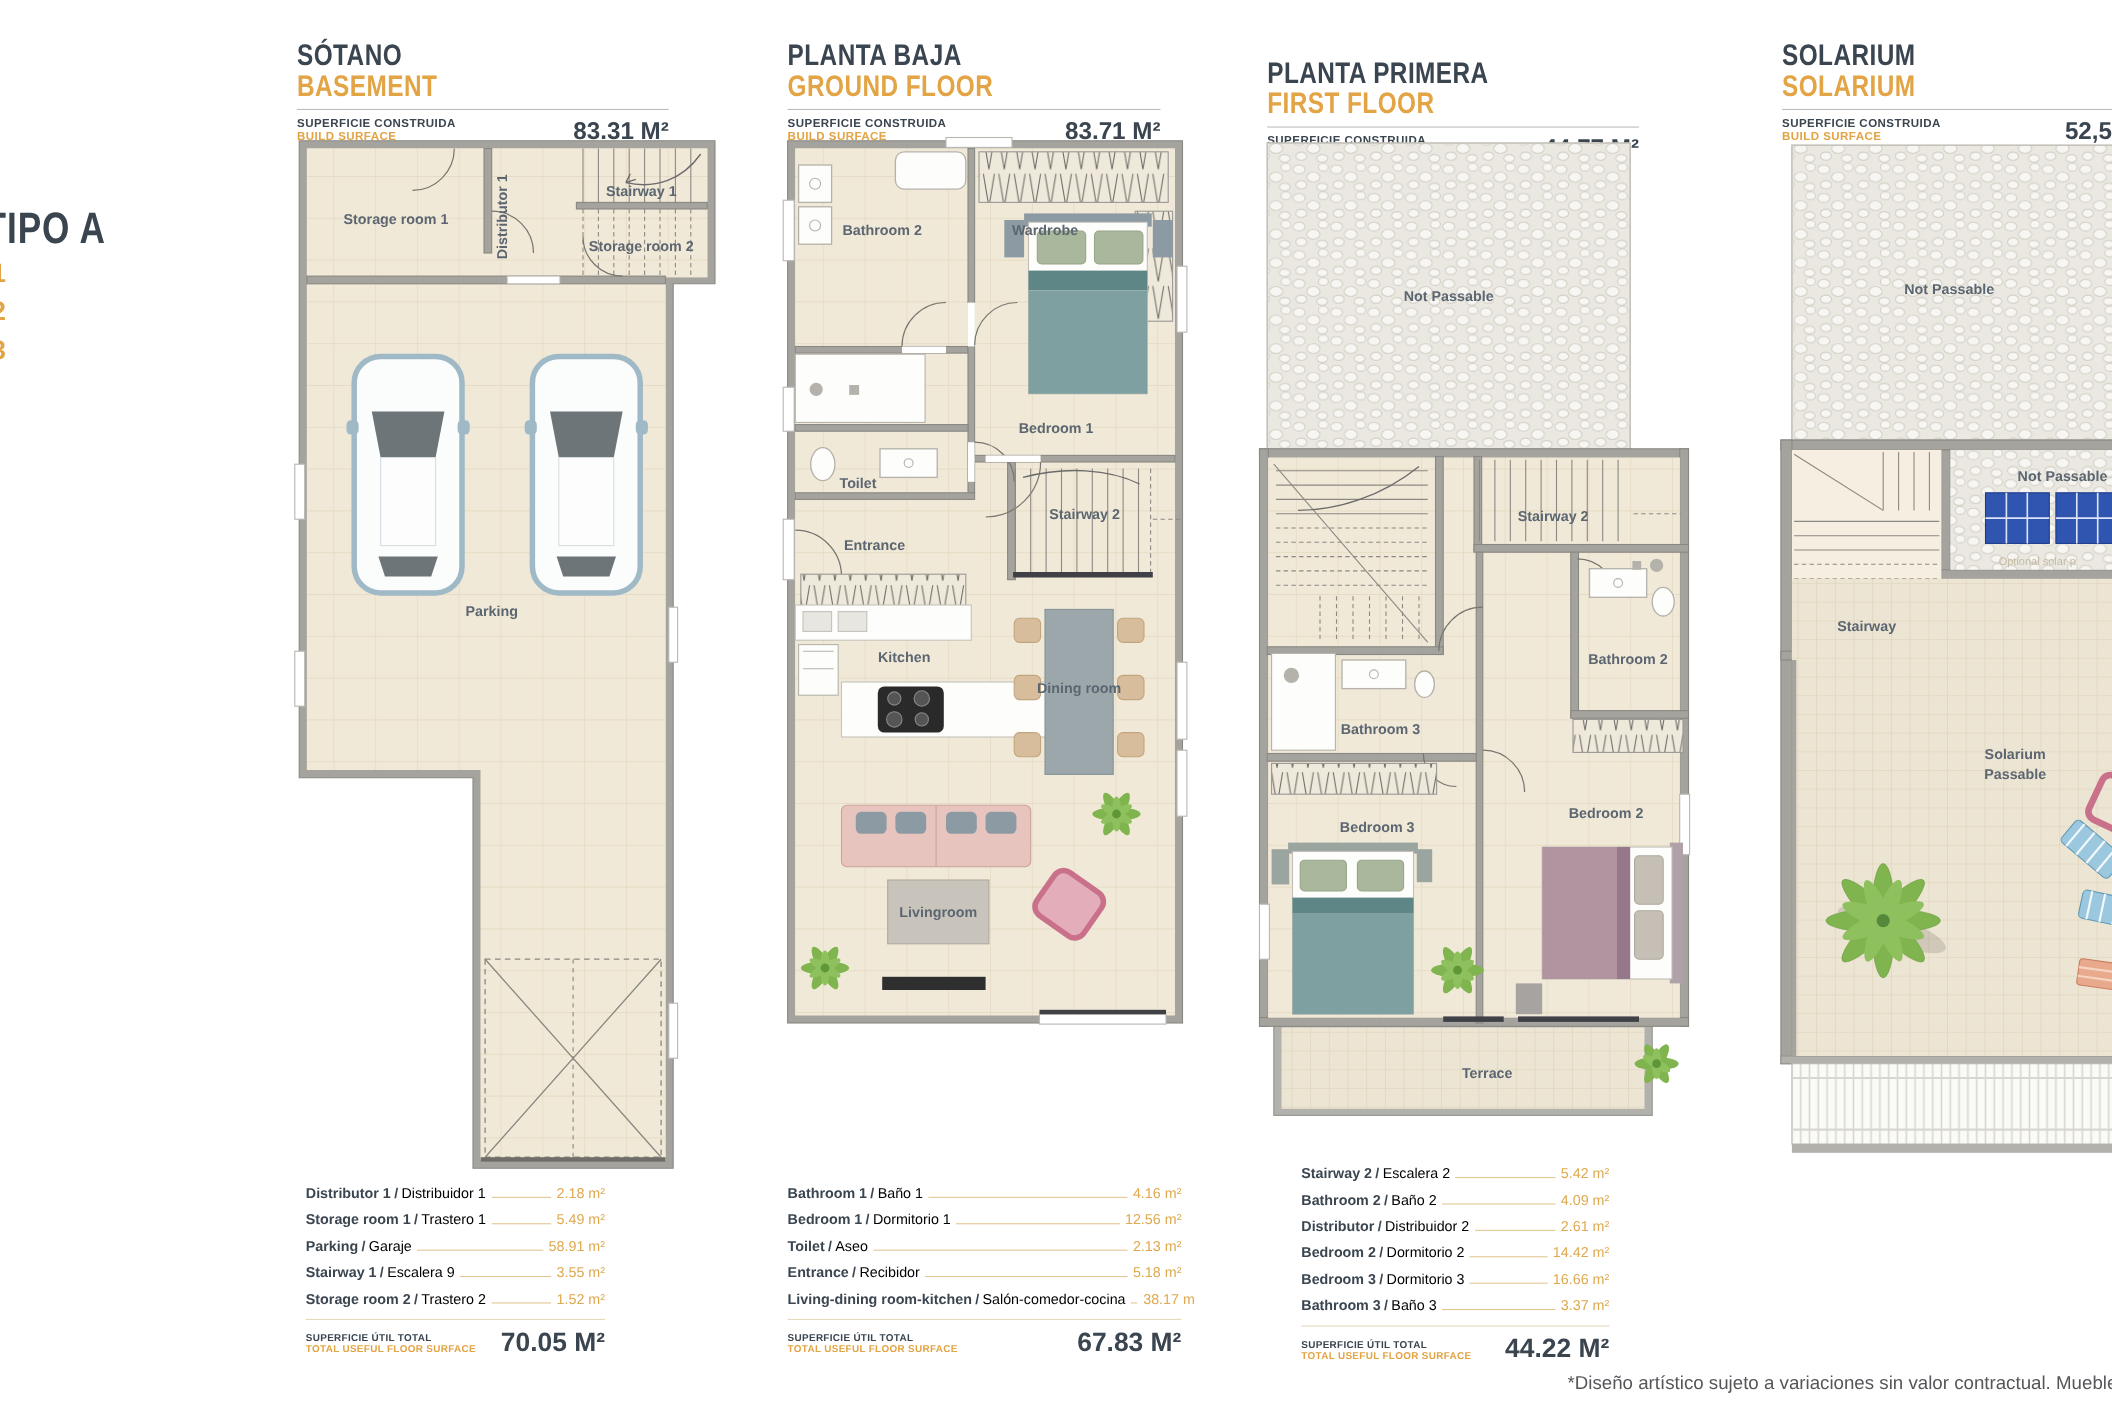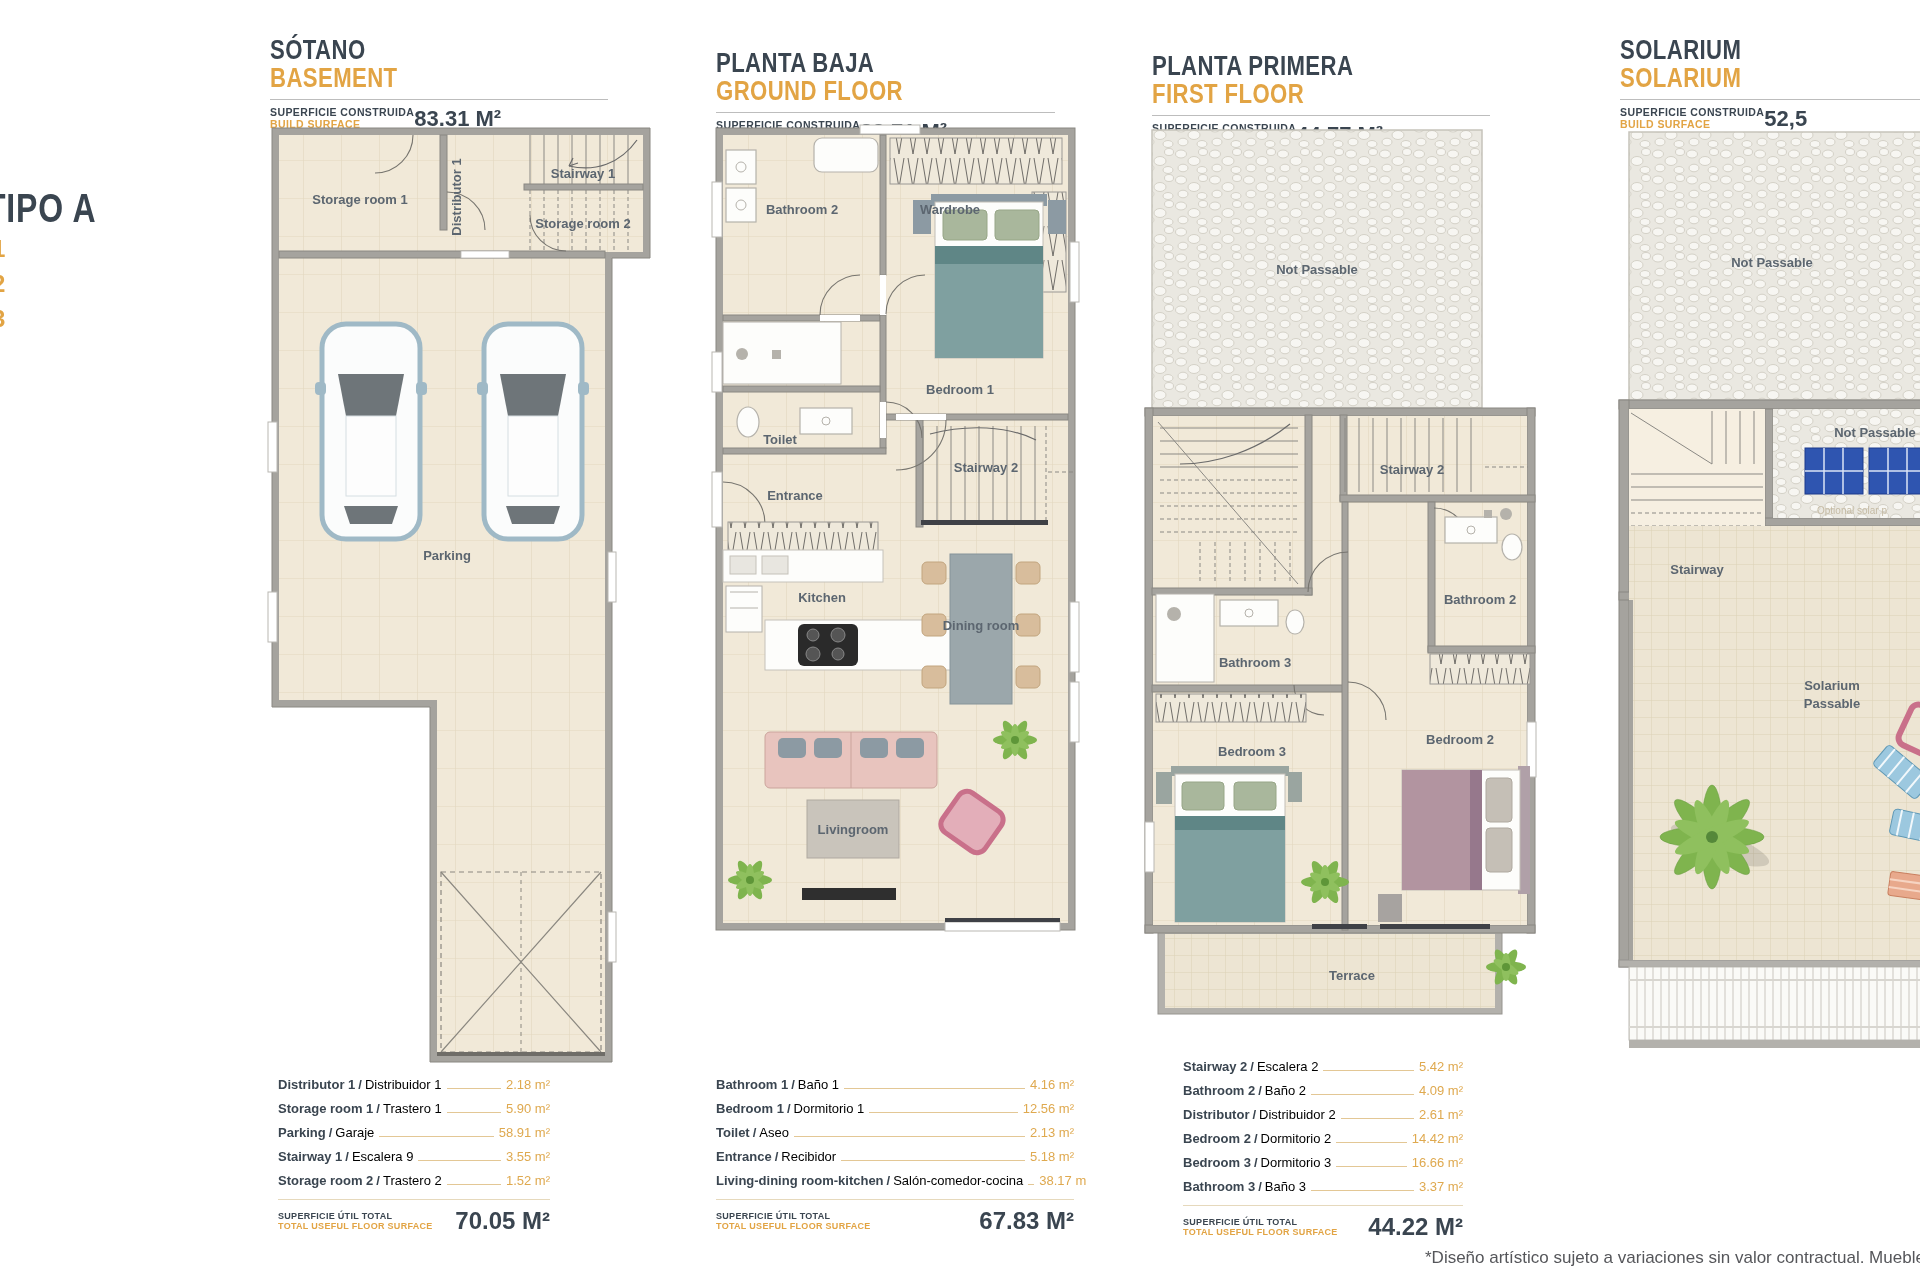--- a/index.html
+++ b/index.html
@@ -5,21 +5,21 @@
   html,body{margin:0;padding:0;background:#ffffff;}
   #canvas{position:relative;width:1920px;height:1280px;background:#ffffff;overflow:hidden;
           font-family:"Liberation Sans",sans-serif;color:#3A4550;}
   .abs{position:absolute;}
   .condensed{transform:scaleX(.82);transform-origin:left;}
   
   .plan-header{position:absolute;}
   .ph-title{font-size:27px;font-weight:bold;color:#3A4550;line-height:1.04;letter-spacing:.5px;white-space:nowrap;}
   .ph-title.en{color:#E2A444;}
   .ph-divider{border-top:1.5px solid #BDBDBD;margin:7px 0 6px;}
-  .ph-surface{display:flex;justify-content:flex-start;align-items:flex-start;}
+  .ph-surface{display:flex;justify-content:space-between;align-items:flex-start;}
   .ph-lab-es{font-size:10.5px;font-weight:bold;color:#3A4550;letter-spacing:.4px;white-space:nowrap;}
   .ph-lab-en{font-size:10.5px;font-weight:bold;color:#E2A444;letter-spacing:.4px;white-space:nowrap;}
   .ph-value{font-size:22px;font-weight:bold;color:#3A4550;white-space:nowrap;}
   
   #tipo{position:absolute;left:-14px;top:186px;}
   #tipo .tipo-title{font-size:40px;font-weight:bold;color:#3A4550;letter-spacing:1px;transform:scaleX(.8);transform-origin:left;}
   #tipo .tipo-num{font-size:24px;font-weight:bold;color:#E2A444;line-height:35px;margin-left:6px;}
   
   .area-table{position:absolute;}
   .trow{display:flex;align-items:baseline;margin-bottom:9px;font-size:13px;line-height:1.15;white-space:nowrap;}
@@ -94,21 +94,21 @@
     <div class="ph-divider"></div>
     <div class="ph-surface">
       <div>
         <div class="ph-lab-es">SUPERFICIE CONSTRUIDA</div>
         <div class="ph-lab-en">BUILD SURFACE</div>
       </div>
       <div class="ph-value">83.31 M²</div>
     </div>
   </div>
 
-  <div class="plan-header" style="left:716px;top:49px;width:339px">
+  <div class="plan-header" style="left:716px;top:36px;width:339px">
     <div class="ph-title condensed">PLANTA BAJA</div>
     <div class="ph-title en condensed">GROUND FLOOR</div>
     <div class="ph-divider"></div>
     <div class="ph-surface">
       <div>
         <div class="ph-lab-es">SUPERFICIE CONSTRUIDA</div>
         <div class="ph-lab-en">BUILD SURFACE</div>
       </div>
       <div class="ph-value">83.71 M²</div>
     </div>
@@ -533,21 +533,21 @@
         <span class="t-slash">/</span>
         <span class="t-es">Distribuidor 1</span>
       <span class="t-fill"></span>
         <span class="t-val">2.18 m²</span>
     </div>
     <div class="trow">
       <span class="t-en">Storage room 1</span>
         <span class="t-slash">/</span>
         <span class="t-es">Trastero 1</span>
       <span class="t-fill"></span>
-        <span class="t-val">5.90 m²</span>
+        <span class="t-val">5.49 m²</span>
     </div>
     <div class="trow">
       <span class="t-en">Parking</span>
         <span class="t-slash">/</span>
         <span class="t-es">Garaje</span>
       <span class="t-fill"></span>
         <span class="t-val">58.91 m²</span>
     </div>
     <div class="trow">
       <span class="t-en">Stairway 1</span>

